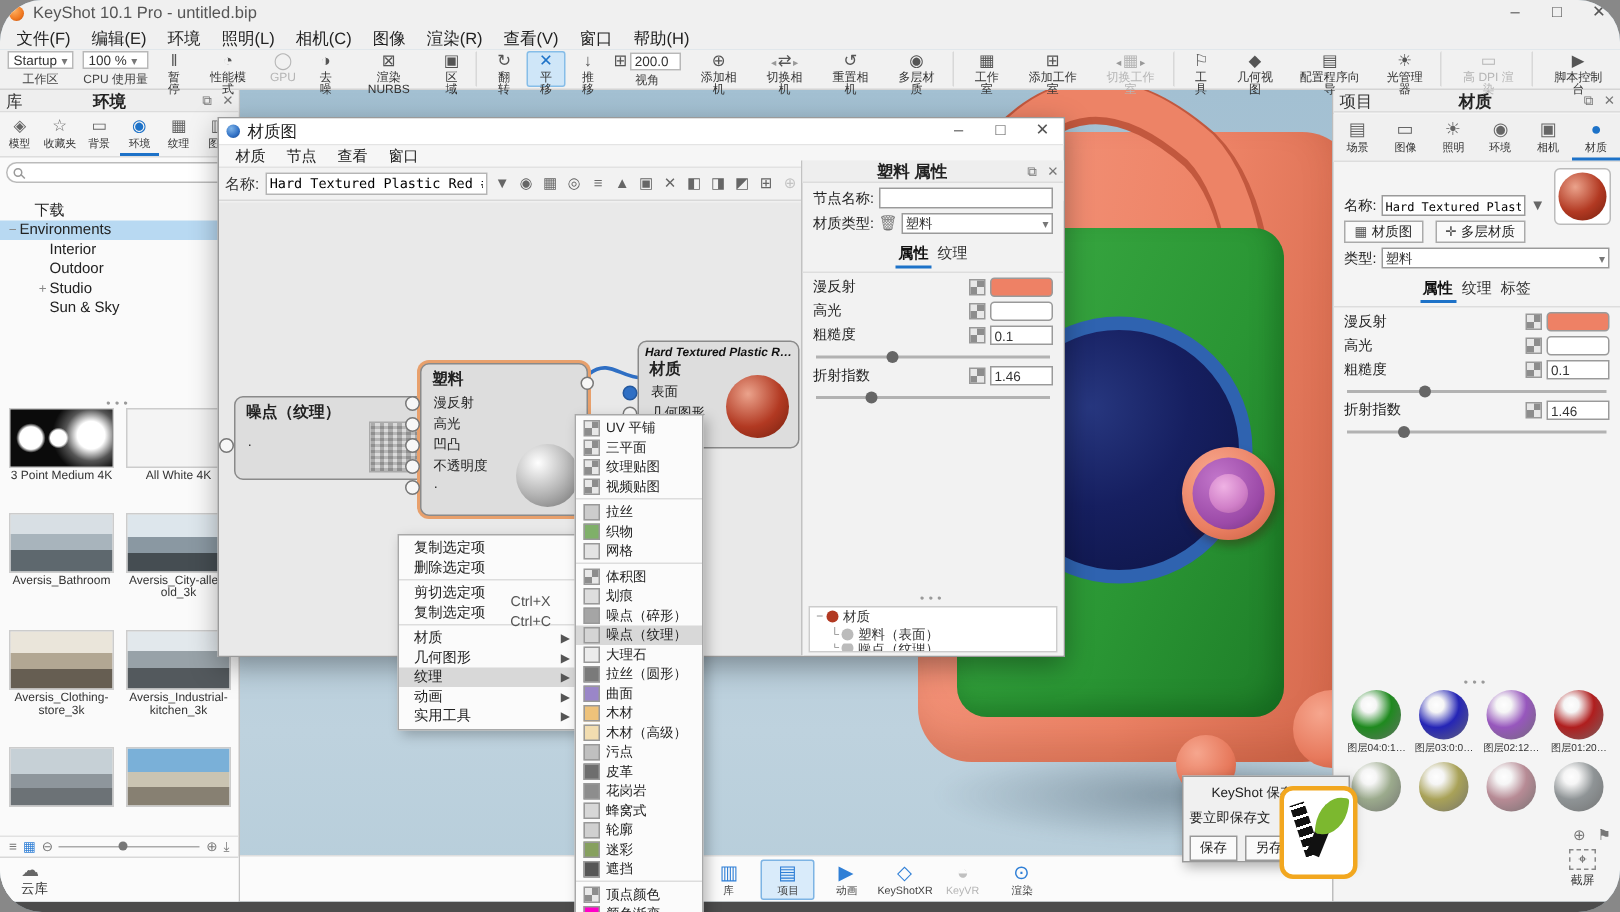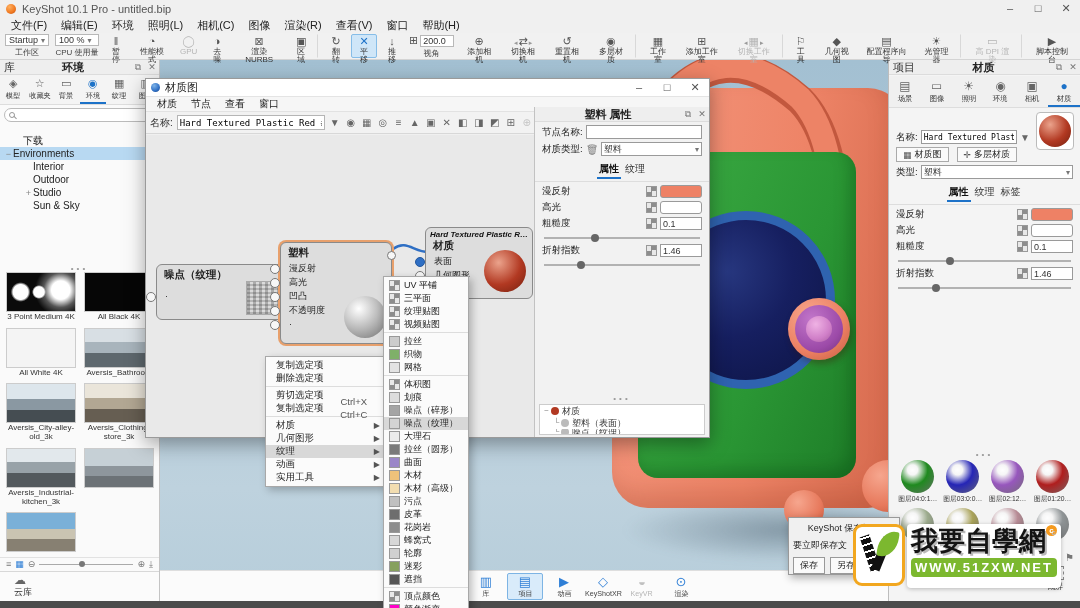--- a/index.html
+++ b/index.html
@@ -1,17 +1,17 @@
 <!DOCTYPE html>
 <html><head>
 <meta charset="utf-8">
 <style>
   html,body{margin:0;padding:0;background:#888;}
   .page{position:relative;width:1080px;height:608px;overflow:hidden;background:#b2c9d8;
-        font-family:"Liberation Sans","DejaVu Sans",sans-serif;font-size:11px;color:#333;
+        font-family:"Liberation Sans","DejaVu Sans",sans-serif;font-size:11px;color:#333;border-radius:28px;
         -webkit-font-smoothing:antialiased;}
   .page *{box-sizing:border-box;}
 
   
   .titlebar{position:absolute;left:0;top:0;width:1080px;height:18px;background:#f0f0f0;display:flex;align-items:center;z-index:6;}
   .app-ico{width:10px;height:10px;border-radius:50%;background:radial-gradient(circle at 35% 30%,#ffb060,#f07820 60%,#b84c10);margin:0 6px 0 6px;}
   .win-title{font-size:11px;color:#555;}
   .win-ctrls{margin-left:auto;display:flex;}
   .win-ctrl{width:28px;height:18px;text-align:center;line-height:16px;color:#555;font-size:11px;}
   .menubar{position:absolute;left:0;top:18px;width:1080px;height:15px;background:#f0f0f0;display:flex;align-items:center;padding-left:4px;z-index:6;}
@@ -493,24 +493,20 @@
         </div>
       </div>
     <div class="dots-split" style="position:absolute;left:0;top:206px;width:100%;">•••</div>
     <div class="lib-thumbs">
 
         <div class="thumb-cell">
           <div class="thumb-img thumb-dots"></div>
           <div class="thumb-name">3 Point Medium 4K</div>
         </div>
 
-        <div class="thumb-cell">
-          <div class="thumb-img thumb-black"></div>
-          <div class="thumb-name">All Black 4K</div>
-        </div>
 
         <div class="thumb-cell">
           <div class="thumb-img thumb-white"></div>
           <div class="thumb-name">All White 4K</div>
         </div>
 
         <div class="thumb-cell">
           <div class="thumb-img thumb-bath1"></div>
           <div class="thumb-name">Aversis_Bathroom</div>
         </div>
@@ -1107,19 +1103,15 @@
       <span class="shot-lbl">截屏</span>
     </div>
   </div>
 
   <div class="wm">
     <div class="wm-logo">
       <i class="wm-v1"></i>
         <i class="wm-v2"></i>
         <i class="wm-leaf"></i>
     </div>
-    <div class="wm-main">
-      <div class="wm-title"><span>我要自學網</span><span class="wm-badge">c</span></div>
-      <div class="wm-url">WWW.51ZXW.NET</div>
-    </div>
   </div>
 
 </div>
 
 </body></html>

